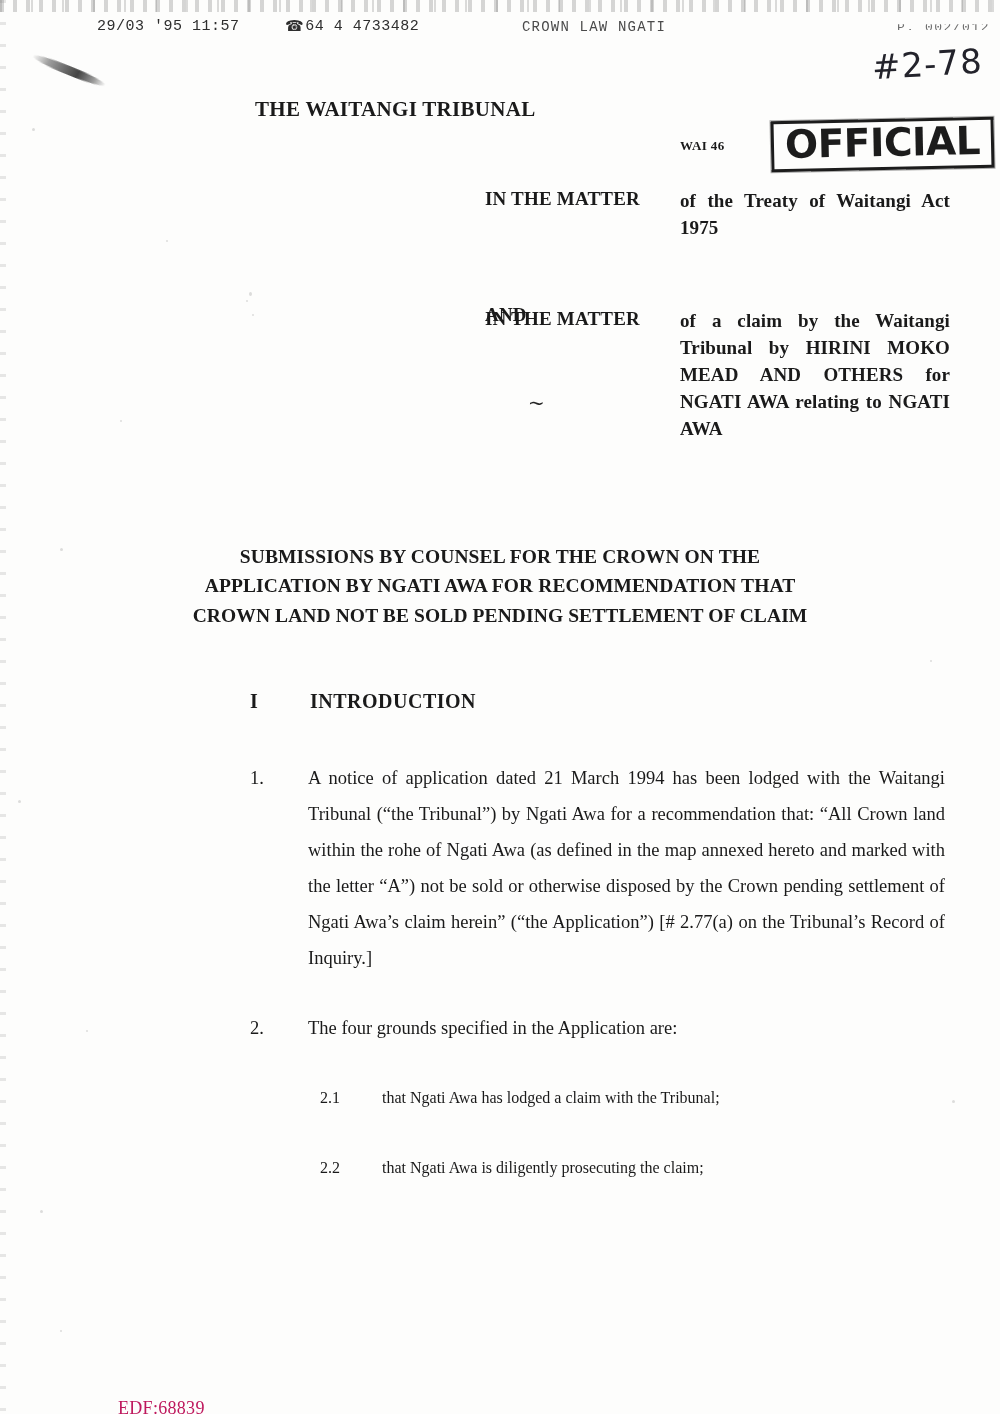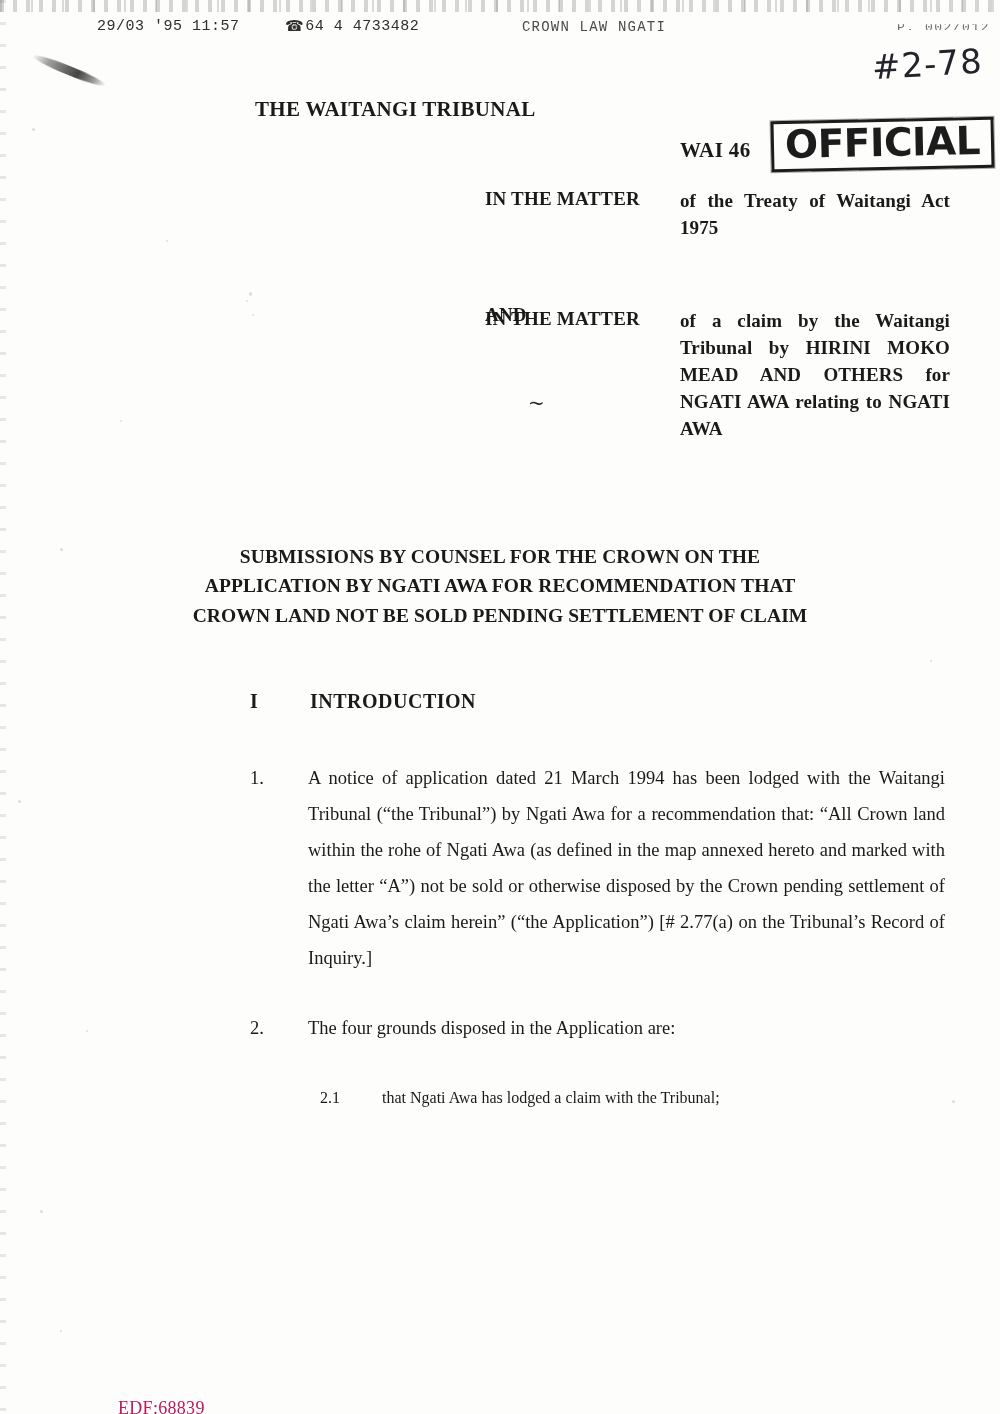--- a/index.html
+++ b/index.html
@@ -151,21 +151,21 @@
   }
 
   .wai-row {
     position: absolute;
     top: 138px; left: 680px;
     display: flex;
     align-items: center;
     gap: 16px;
   }
   .wai-number {
-    font-size: 21px;
+    font-size: 13px;
     font-weight: bold;
     letter-spacing: .4px;
     font-family: Liberation Serif, serif;
   }
   .official-stamp {
     position: absolute;
     top: 119px; left: 771px;
     border: 3px solid #1c1c1c;
     padding: 2px 11px 5px 11px;
     transform: rotate(-1.2deg);
@@ -358,24 +358,28 @@
     <span>INTRODUCTION</span>
   </div>
 
   <div class="para" id="para-1">
     <div class="para-number">1.</div>
     <div class="para-body">A notice of application dated 21 March 1994 has been lodged with the Waitangi Tribunal (“the Tribunal”) by Ngati Awa for a recommendation that:  “All Crown land within the rohe of Ngati Awa (as defined in the map annexed hereto and marked with the letter “A”) not be sold or otherwise disposed by the Crown pending settlement of Ngati Awa’s claim herein” (“the Application”) [# 2.77(a) on the Tribunal’s Record of Inquiry.]</div>
   </div>
 
   <div class="para" id="para-2">
     <div class="para-number">2.</div>
-    <div class="para-body">The four grounds disposed in the Application are:</div>
+    <div class="para-body">The four grounds specified in the Application are:</div>
   </div>
 
   <div class="subpara" id="subpara-2-1">
     <div class="subpara-number">2.1</div>
     <div class="subpara-body">that Ngati Awa has lodged a claim with the Tribunal;</div>
   </div>
 
+  <div class="subpara" id="subpara-2-2">
+    <div class="subpara-number">2.2</div>
+    <div class="subpara-body">that Ngati Awa is diligently prosecuting the claim;</div>
+  </div>
 
   <div class="footer-ref">EDF:68839</div>
 
 </div>
 
 </body></html>

